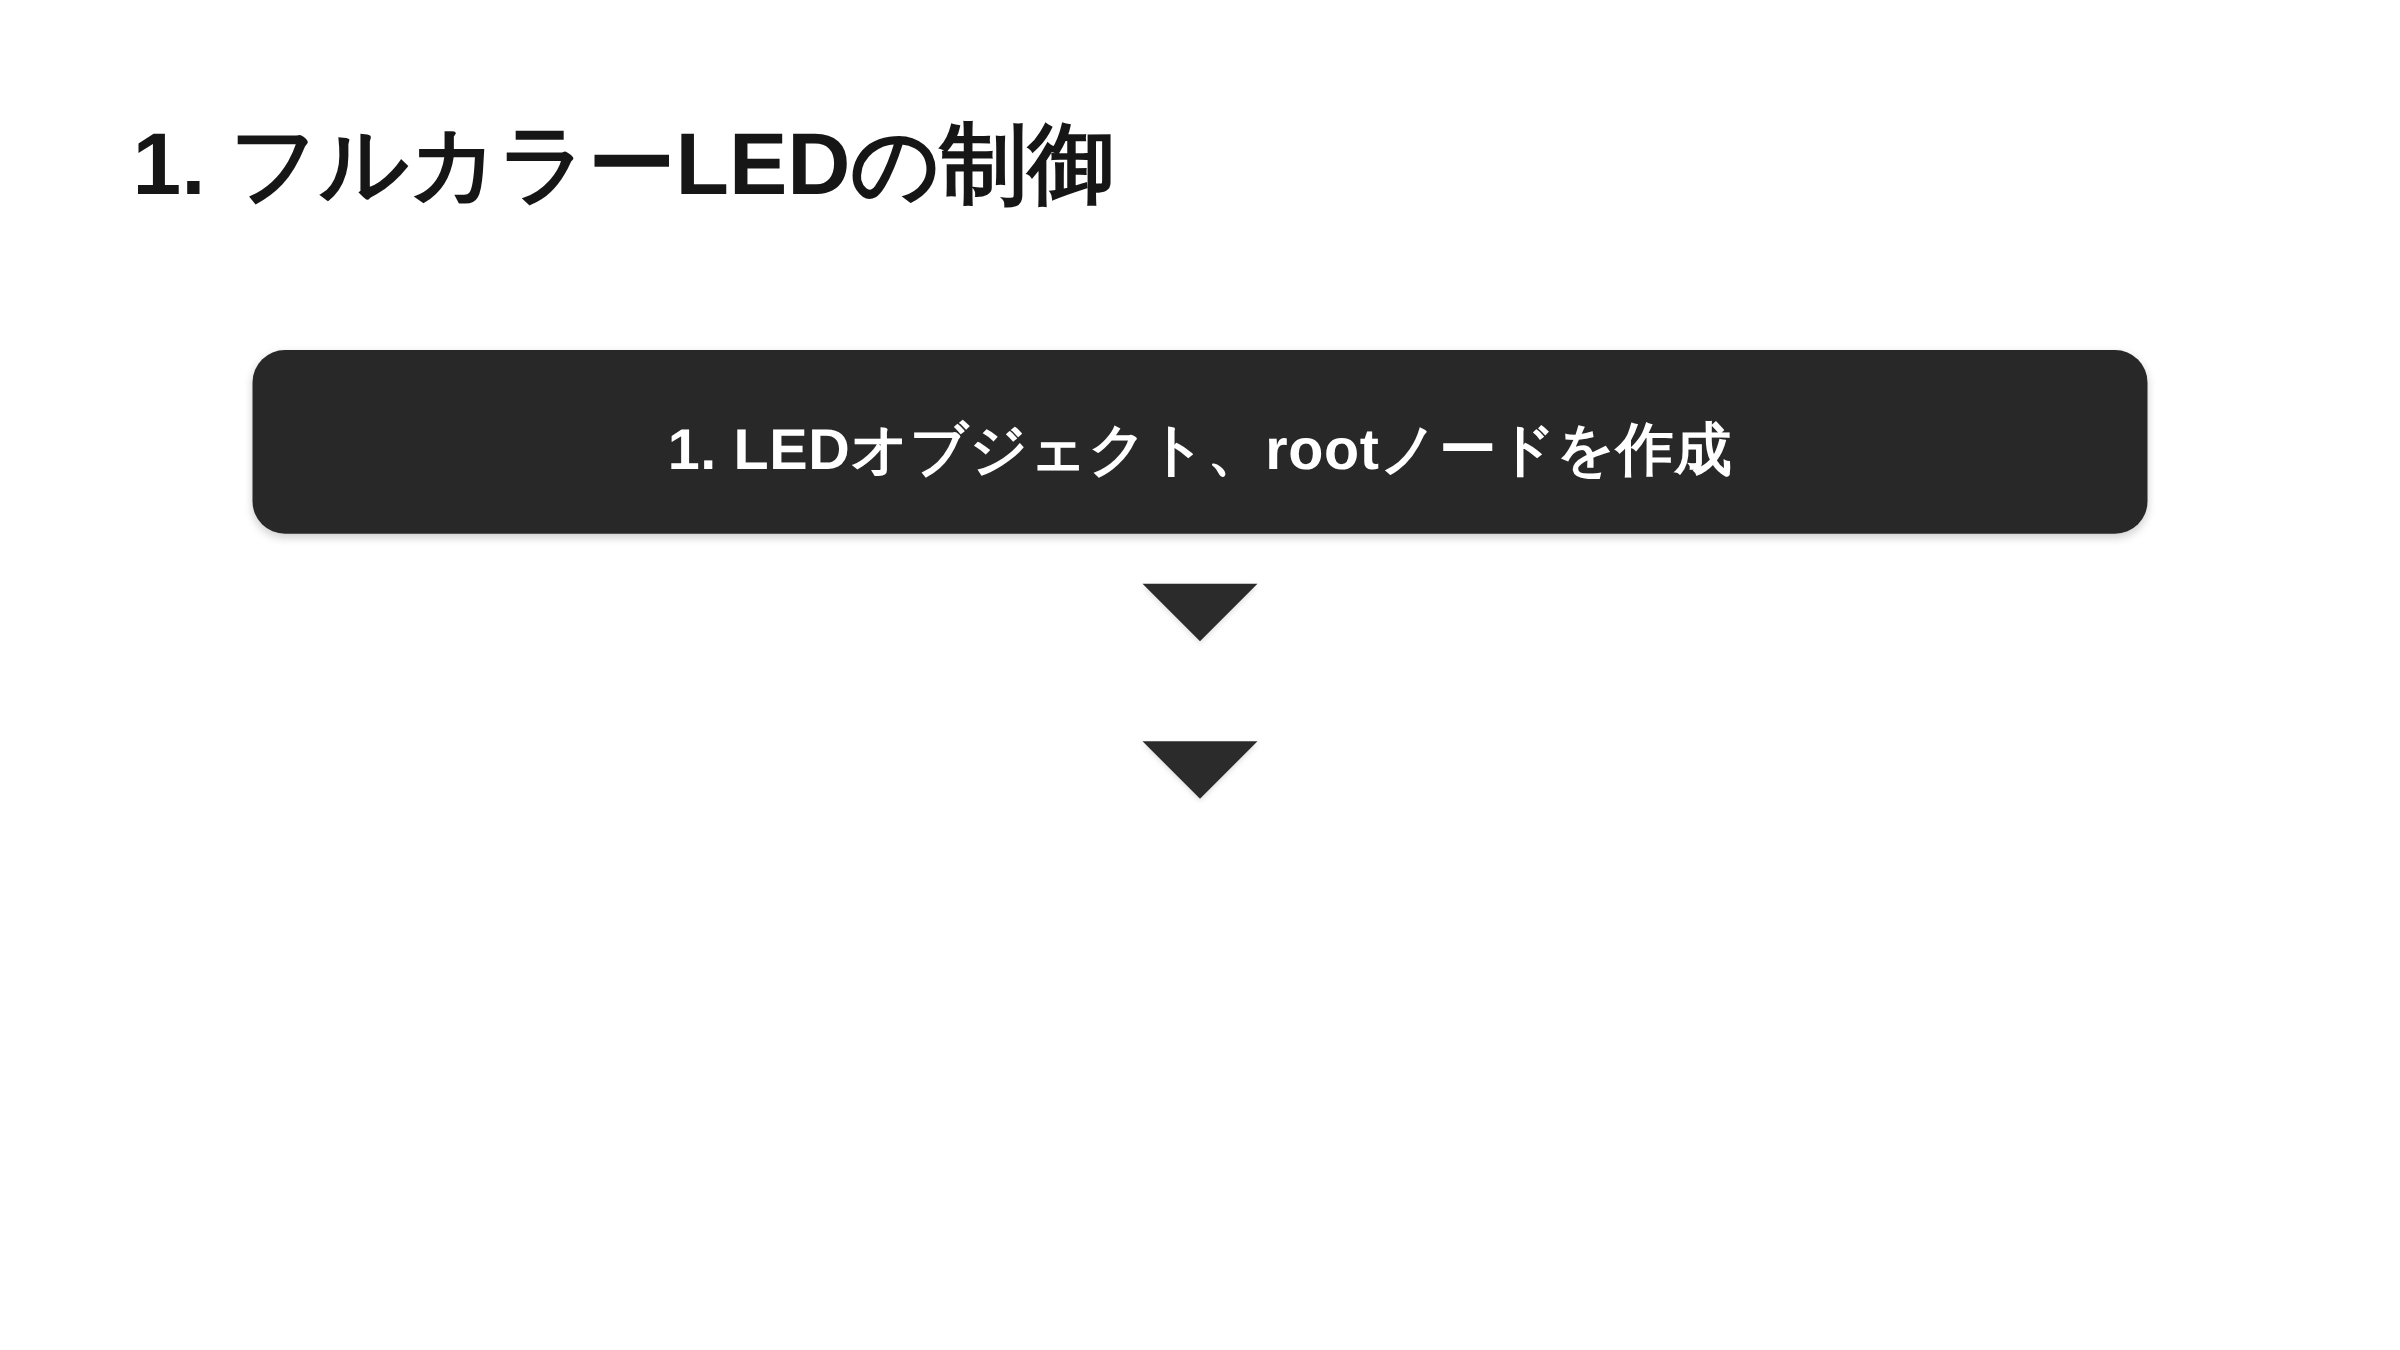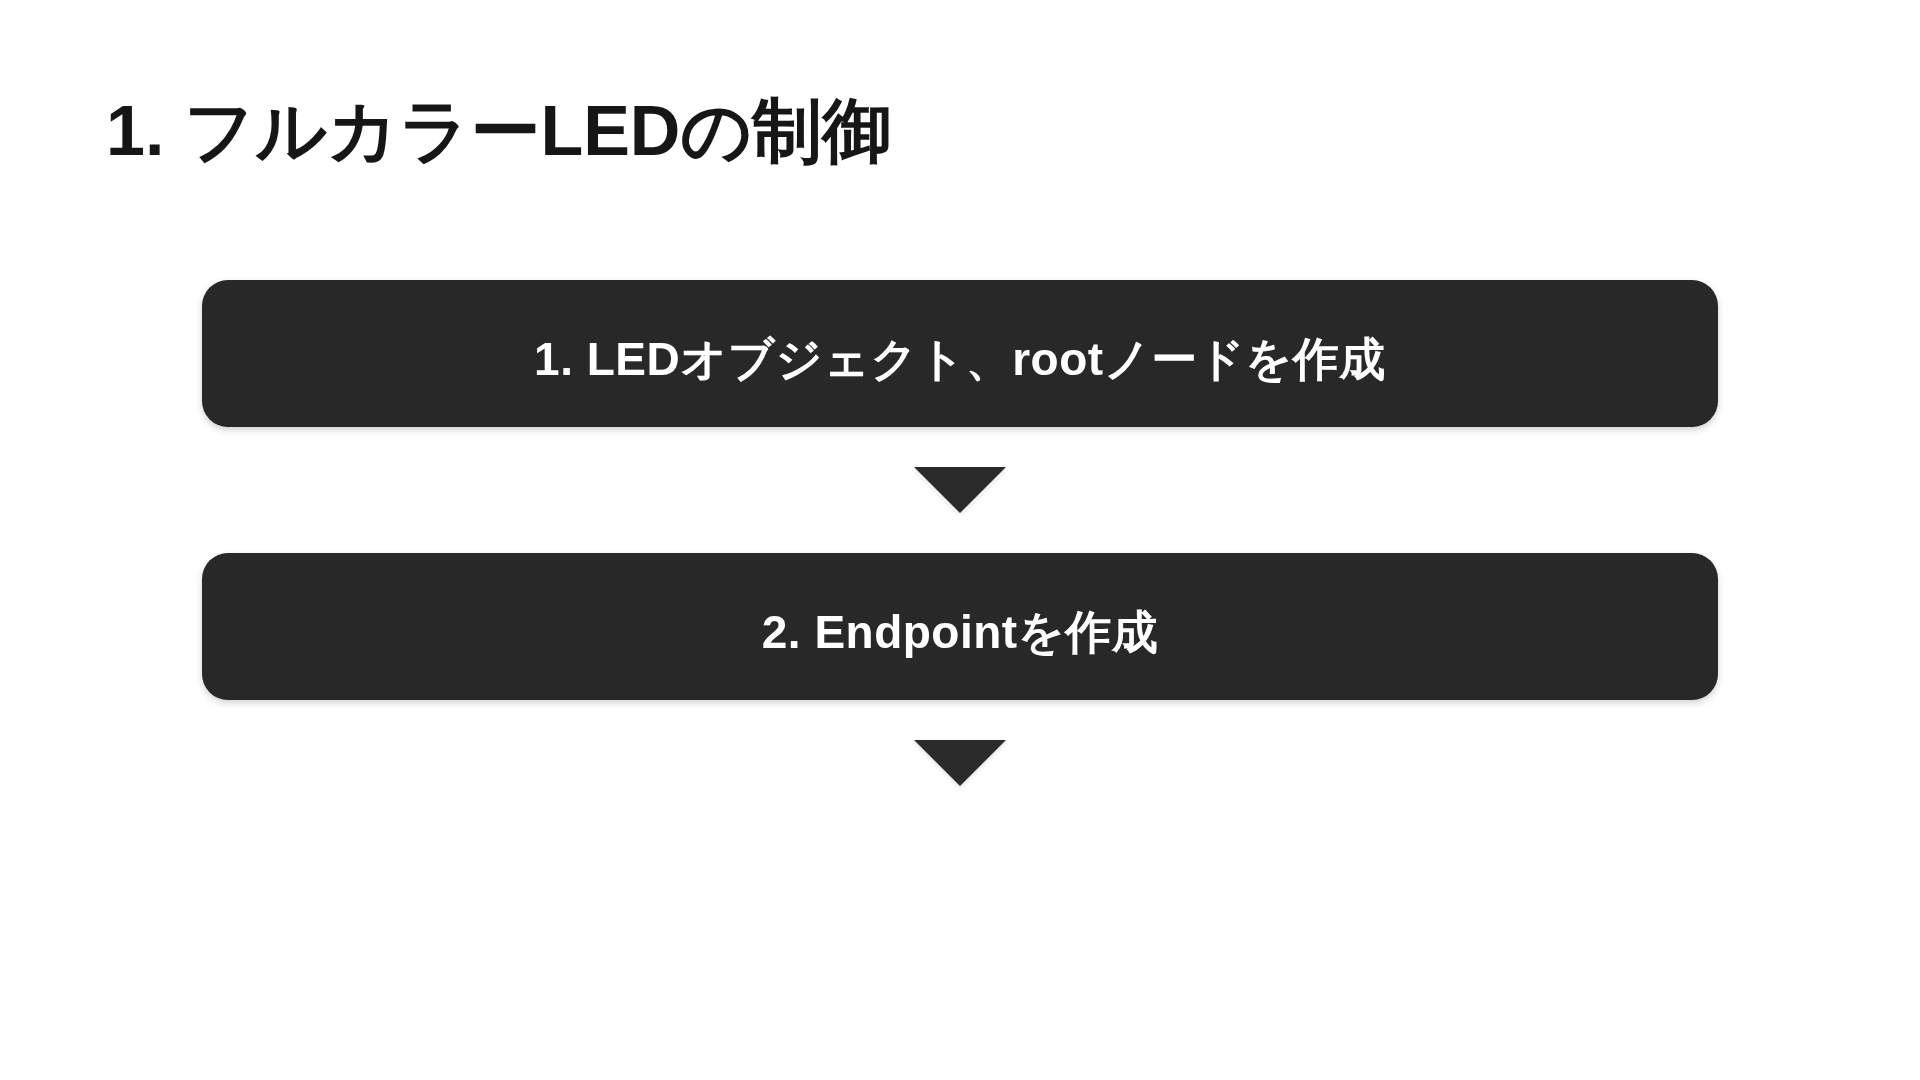--- a/index.html
+++ b/index.html
@@ -81,23 +81,20 @@
   <div class="flow">
 
     <div class="step-box">
       <span class="step-label">1. LEDオブジェクト、rootノードを作成</span>
     </div>
 
     <div class="arrow-zone">
       <span class="down-triangle"></span>
     </div>
 
-    <div class="step-box">
-      <span class="step-label">2. Endpointを作成</span>
-    </div>
 
     <div class="arrow-zone">
       <span class="down-triangle"></span>
     </div>
 
 
   </div>
 </div>
 
 </body></html>

